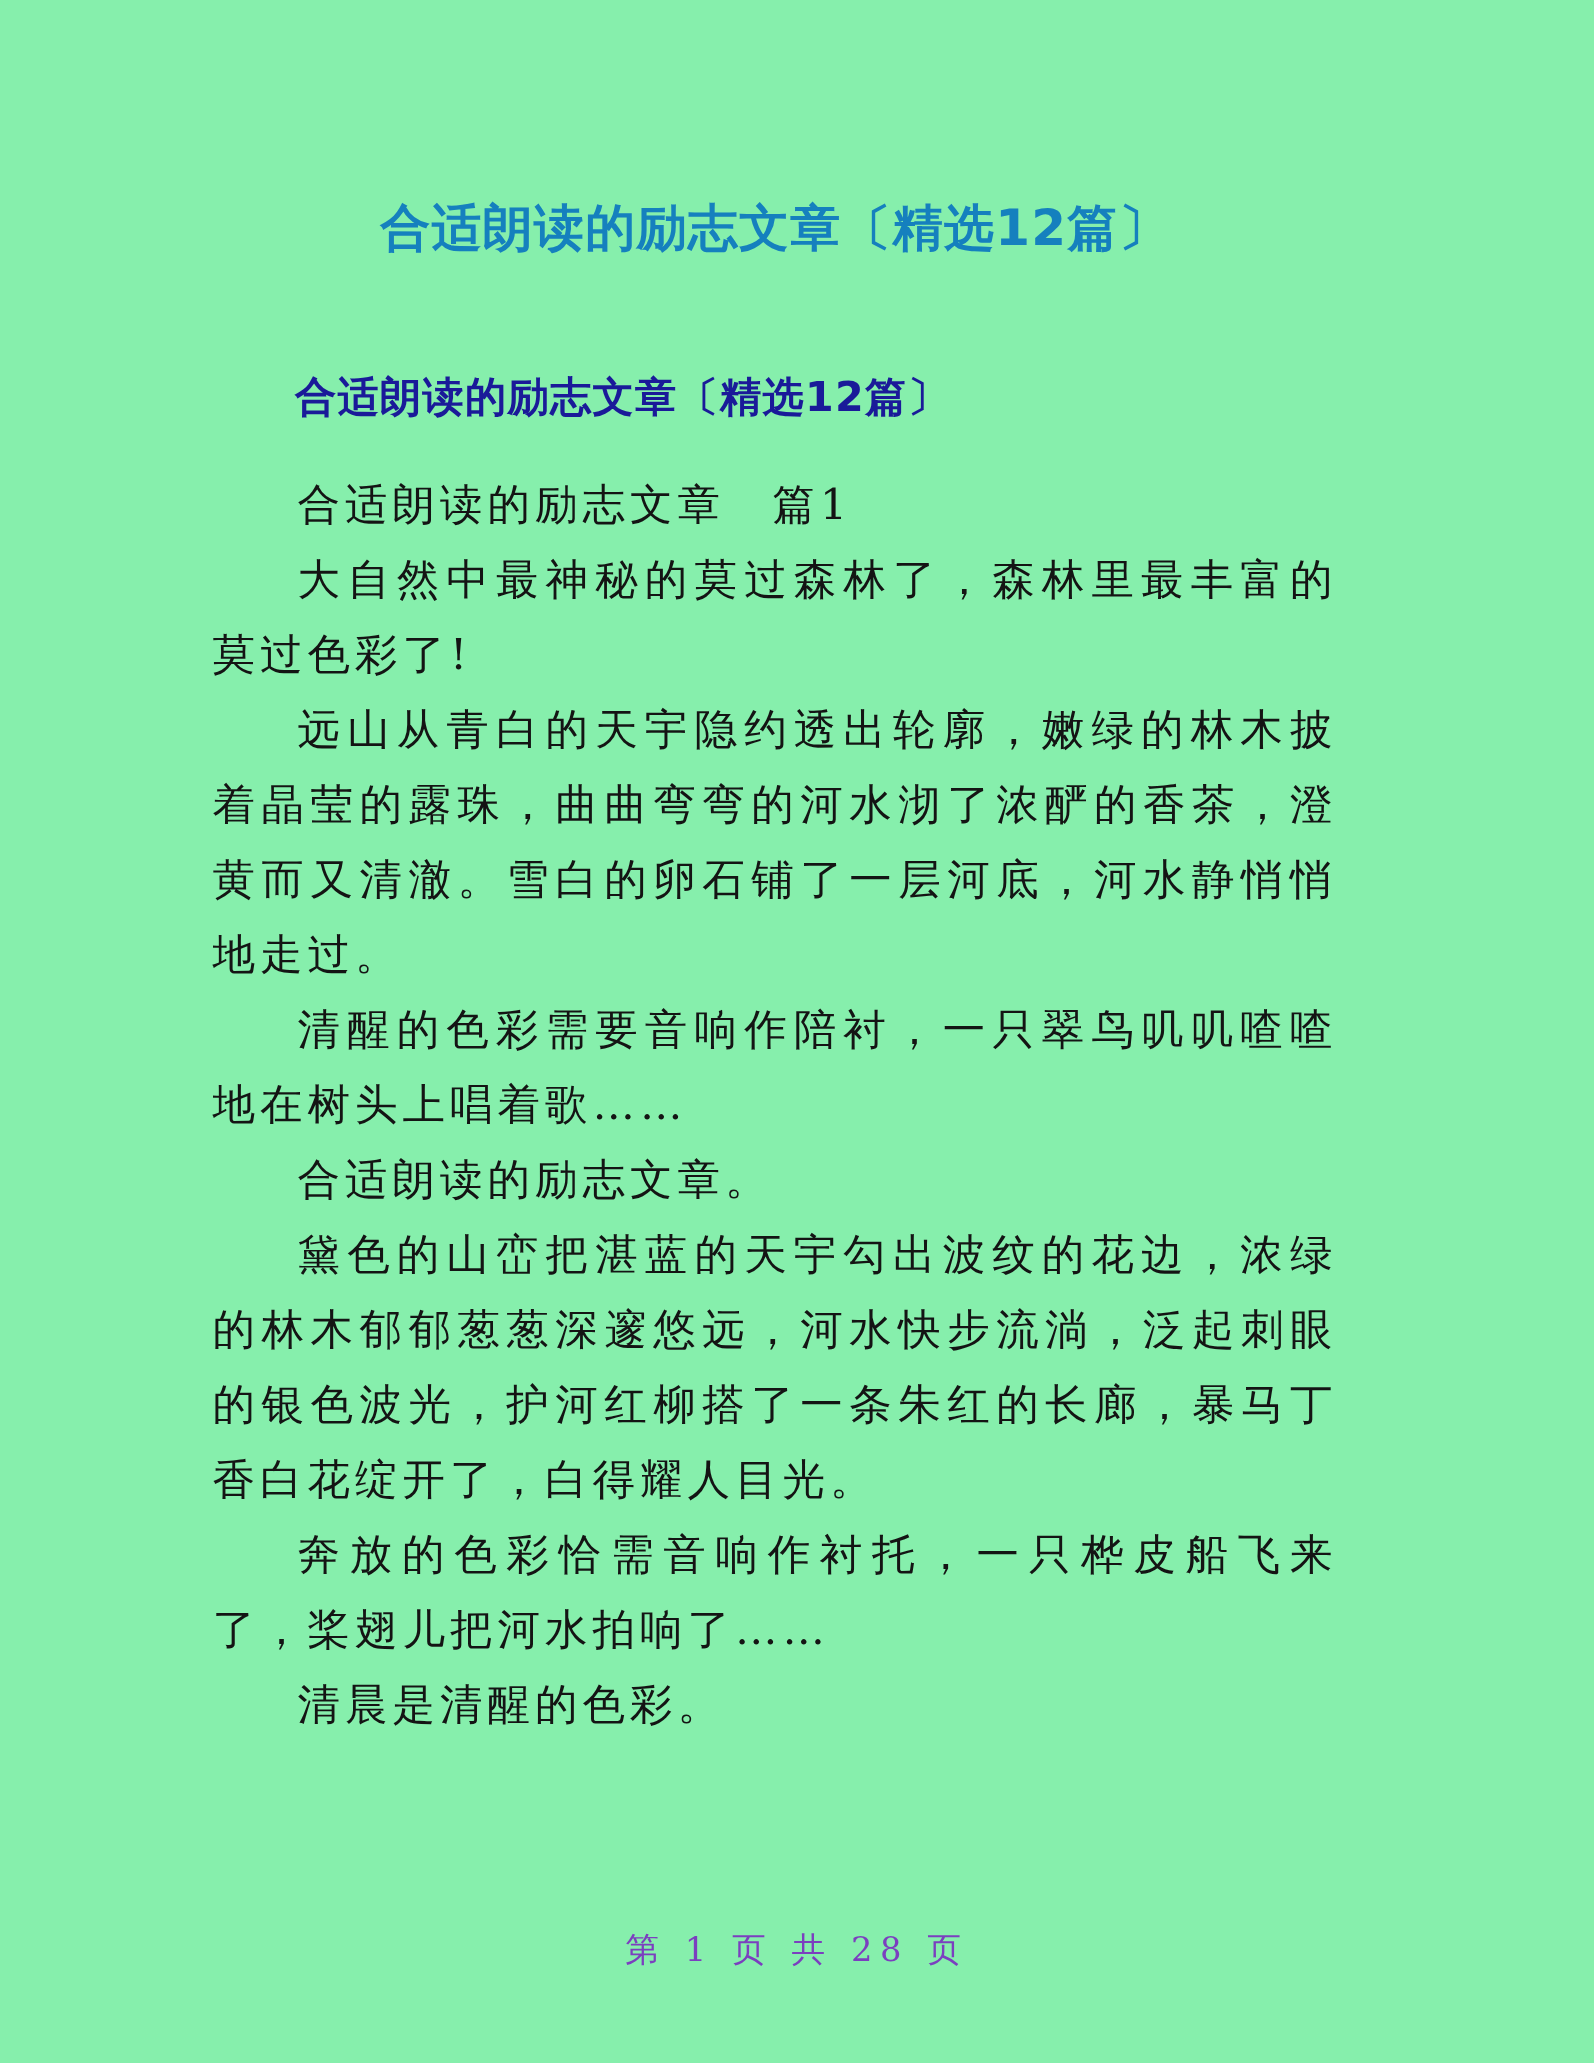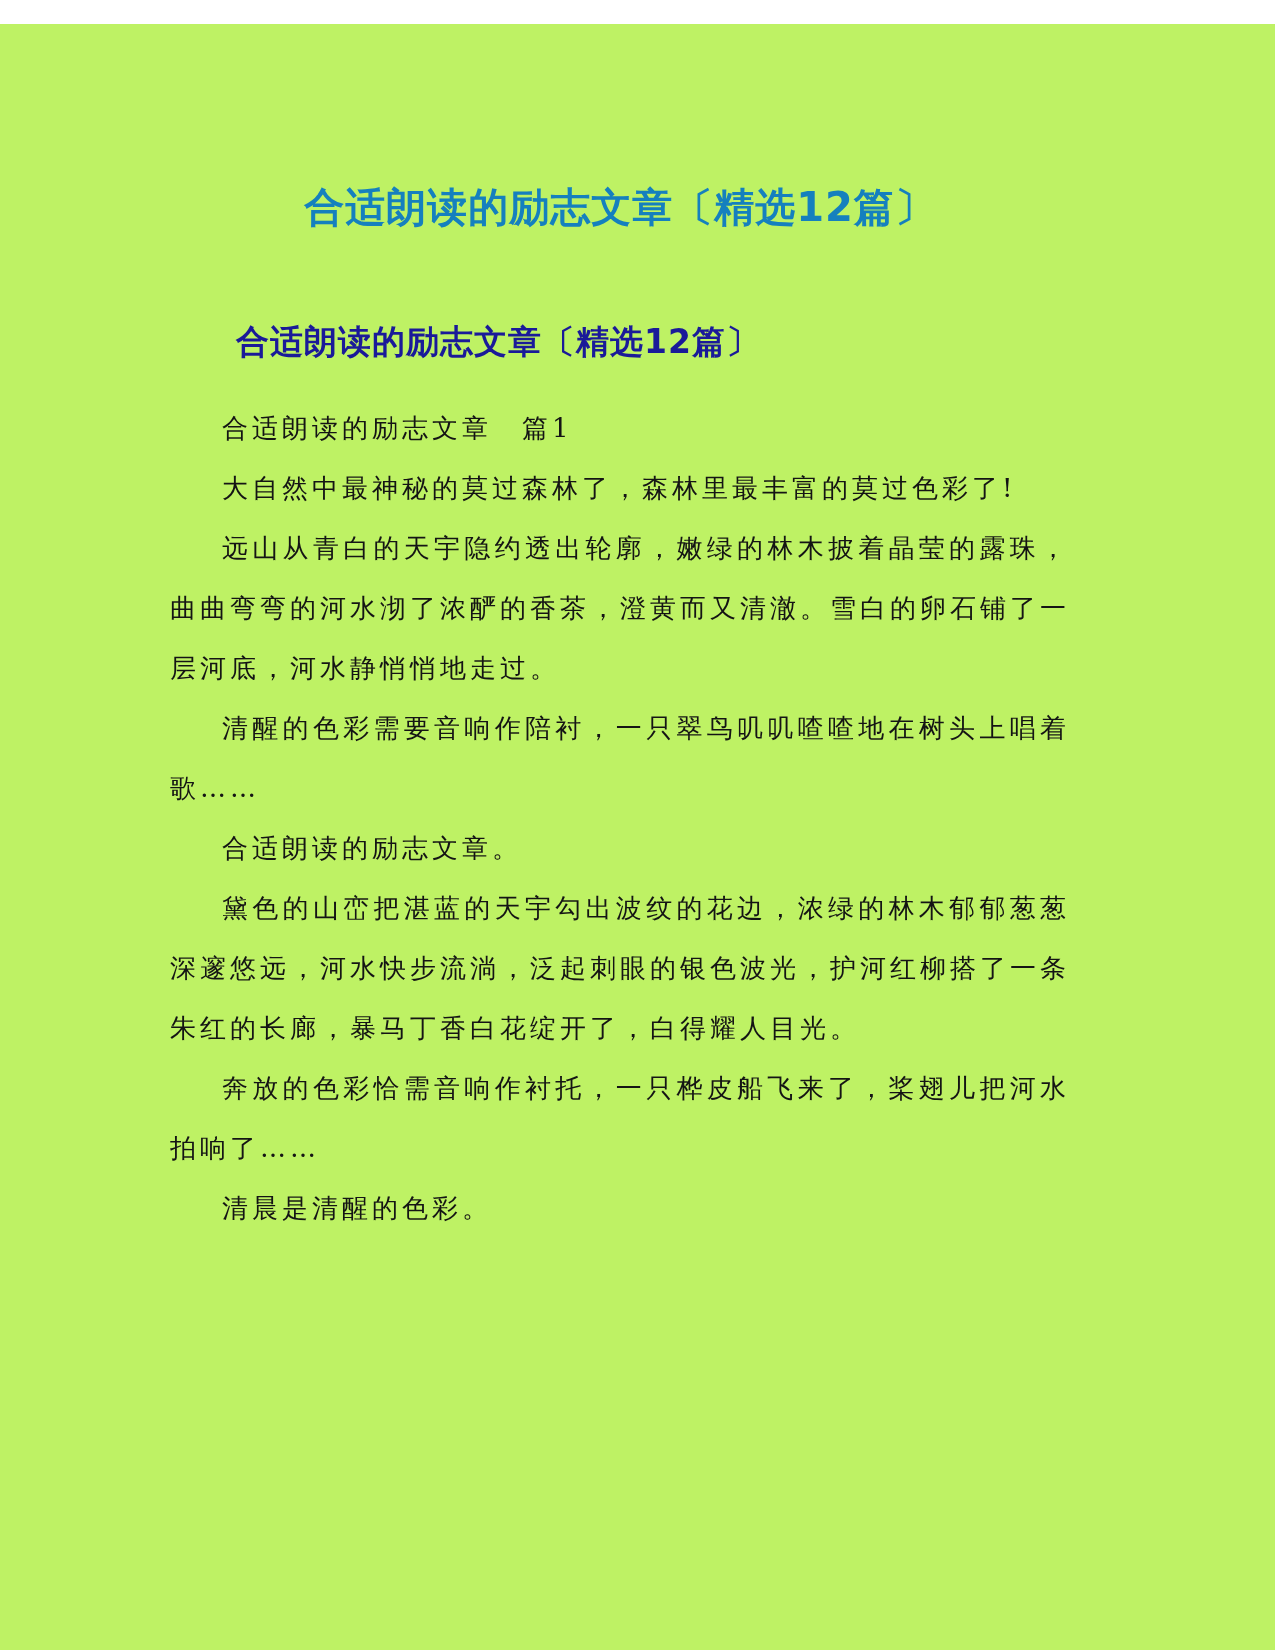--- a/index.html
+++ b/index.html
@@ -10,23 +10,22 @@
   body {
     width: 1275px;
     height: 1650px;
     position: relative;
     font-family: "DejaVu Serif", "Liberation Serif", serif;
     color: var(--body, #141414);
   }
   .page {
     position: absolute;
     inset: 0;
-    background: #bef264;
+    background: #86efac;
     overflow: hidden;
-    margin-top: 24px;
   }
   .content {
     position: absolute;
     left: 170px;
     right: 205px;
     top: 0;
   }
   .doc-title {
     margin: 158px 0 0 0;
     text-align: center;
@@ -43,21 +42,21 @@
     text-align: left;
     font-family: "DejaVu Sans", "Liberation Sans", sans-serif;
     font-weight: 700;
     font-size: 33px;
     line-height: 1.2;
     letter-spacing: 1px;
     color: var(--subtitle, #1a1a99);
   }
   .body-text {
     margin-top: 36px;
-    font-size: 26px;
+    font-size: 34px;
     line-height: 60px;
     letter-spacing: 4px;
     text-align: justify;
     text-justify: inter-ideograph;
     color: var(--body, #141414);
   }
   .body-text p {
     margin: 0;
     text-indent: 2em;
   }
@@ -86,13 +85,14 @@
       <p>大自然中最神秘的莫过森林了，森林里最丰富的莫过色彩了!</p>
       <p>远山从青白的天宇隐约透出轮廓，嫩绿的林木披着晶莹的露珠，曲曲弯弯的河水沏了浓酽的香茶，澄黄而又清澈。雪白的卵石铺了一层河底，河水静悄悄地走过。</p>
       <p>清醒的色彩需要音响作陪衬，一只翠鸟叽叽喳喳地在树头上唱着歌……</p>
       <p>合适朗读的励志文章。</p>
       <p>黛色的山峦把湛蓝的天宇勾出波纹的花边，浓绿的林木郁郁葱葱深邃悠远，河水快步流淌，泛起刺眼的银色波光，护河红柳搭了一条朱红的长廊，暴马丁香白花绽开了，白得耀人目光。</p>
       <p>奔放的色彩恰需音响作衬托，一只桦皮船飞来了，桨翅儿把河水拍响了……</p>
       <p>清晨是清醒的色彩。</p>
     </div>
   </div>
 
+  <div class="footer">第 1 页 共 28 页</div>
 </div>
 
 </body></html>

